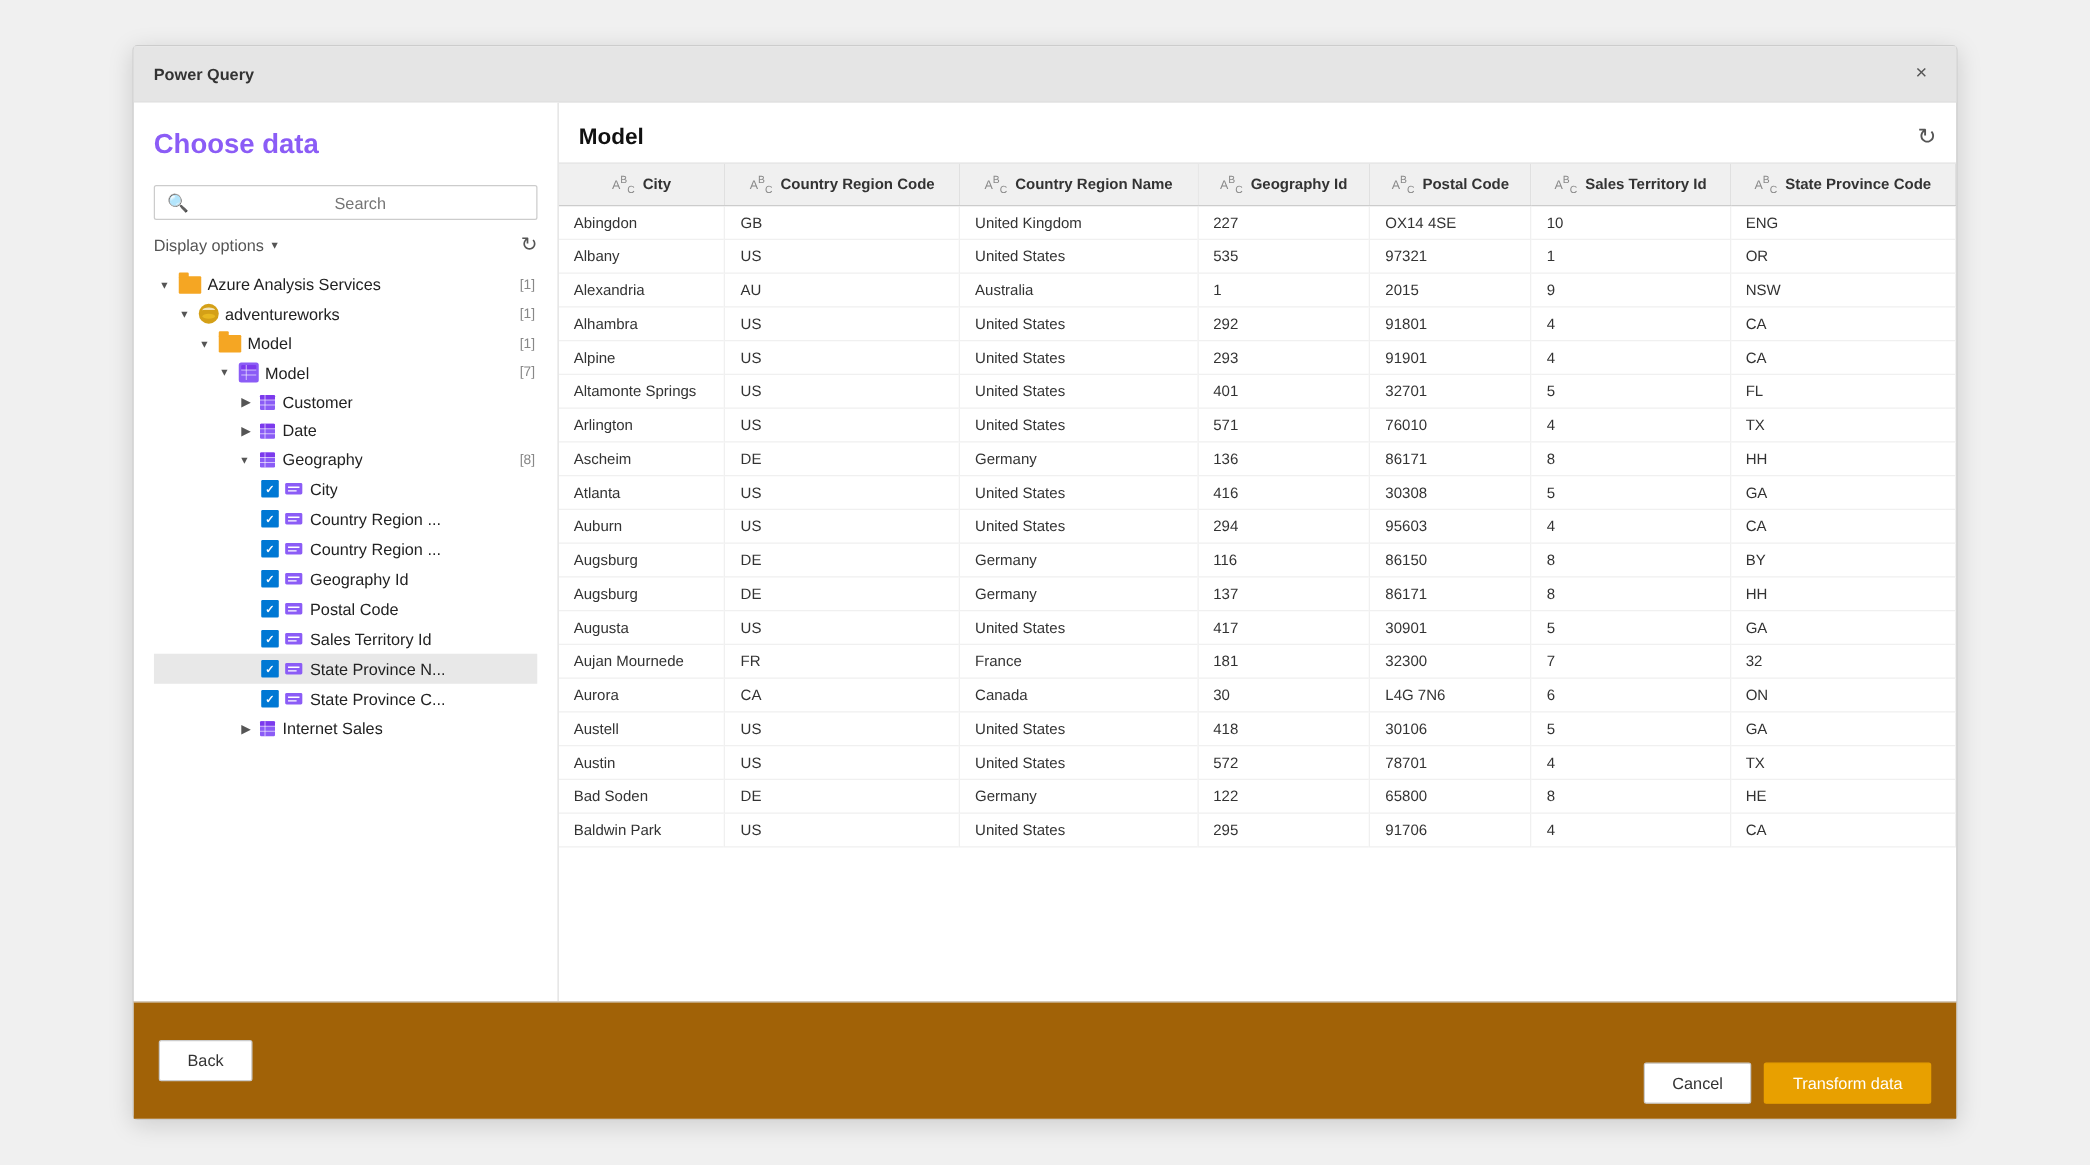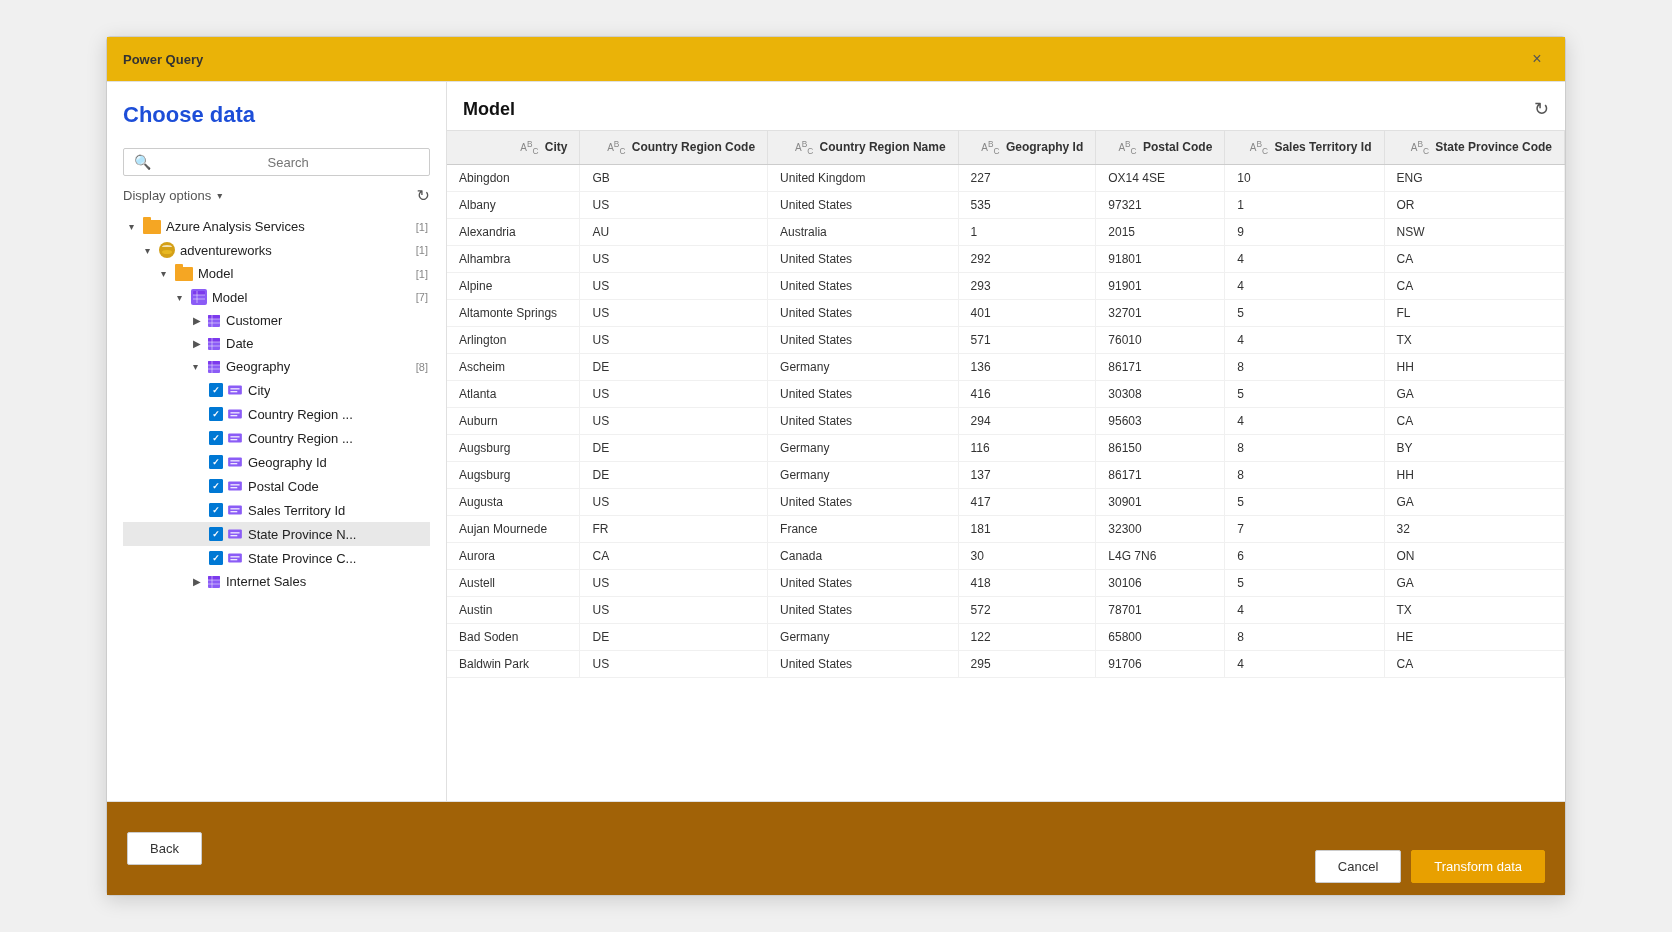--- a/index.html
+++ b/index.html
@@ -16,21 +16,21 @@
       box-shadow: 0 4px 20px rgba(0,0,0,0.15);
       position: relative;
     }
 
     .title-bar {
       display: flex;
       align-items: center;
       justify-content: space-between;
       padding: 10px 16px;
       border-bottom: 1px solid #e0e0e0;
-      background: #eab308;
+      background: #e5e5e5;
     }
     .title-bar-text {
       font-size: 13px;
       font-weight: 600;
       color: #333;
     }
     .close-btn {
       width: 24px; height: 24px;
       display: flex; align-items: center; justify-content: center;
       cursor: pointer;
@@ -52,21 +52,21 @@
       border-right: 1px solid #e0e0e0;
       display: flex;
       flex-direction: column;
       background: #fff;
       padding: 20px 16px 0 16px;
     }
     .choose-data-title {
       font-size: 22px;
       font-weight: 600;
       margin-bottom: 20px;
-      color: #1d4ed8;
+      color: #8b5cf6;
     }
     .search-box {
       display: flex;
       align-items: center;
       border: 1px solid #ccc;
       border-radius: 2px;
       padding: 5px 10px;
       margin-bottom: 10px;
       background: #fff;
     }
@@ -201,21 +201,21 @@
     table {
       border-collapse: collapse;
       min-width: 900px;
       width: 100%;
     }
     thead th {
       background: #f0f0f0;
       border-bottom: 1px solid #ccc;
       border-right: 1px solid #e0e0e0;
       padding: 8px 12px;
-      text-align: right;
+      text-align: center;
       font-size: 12px;
       font-weight: 600;
       color: #333;
       white-space: nowrap;
       position: sticky;
       top: 0;
       z-index: 2;
     }
     .col-type {
       font-size: 10px;

